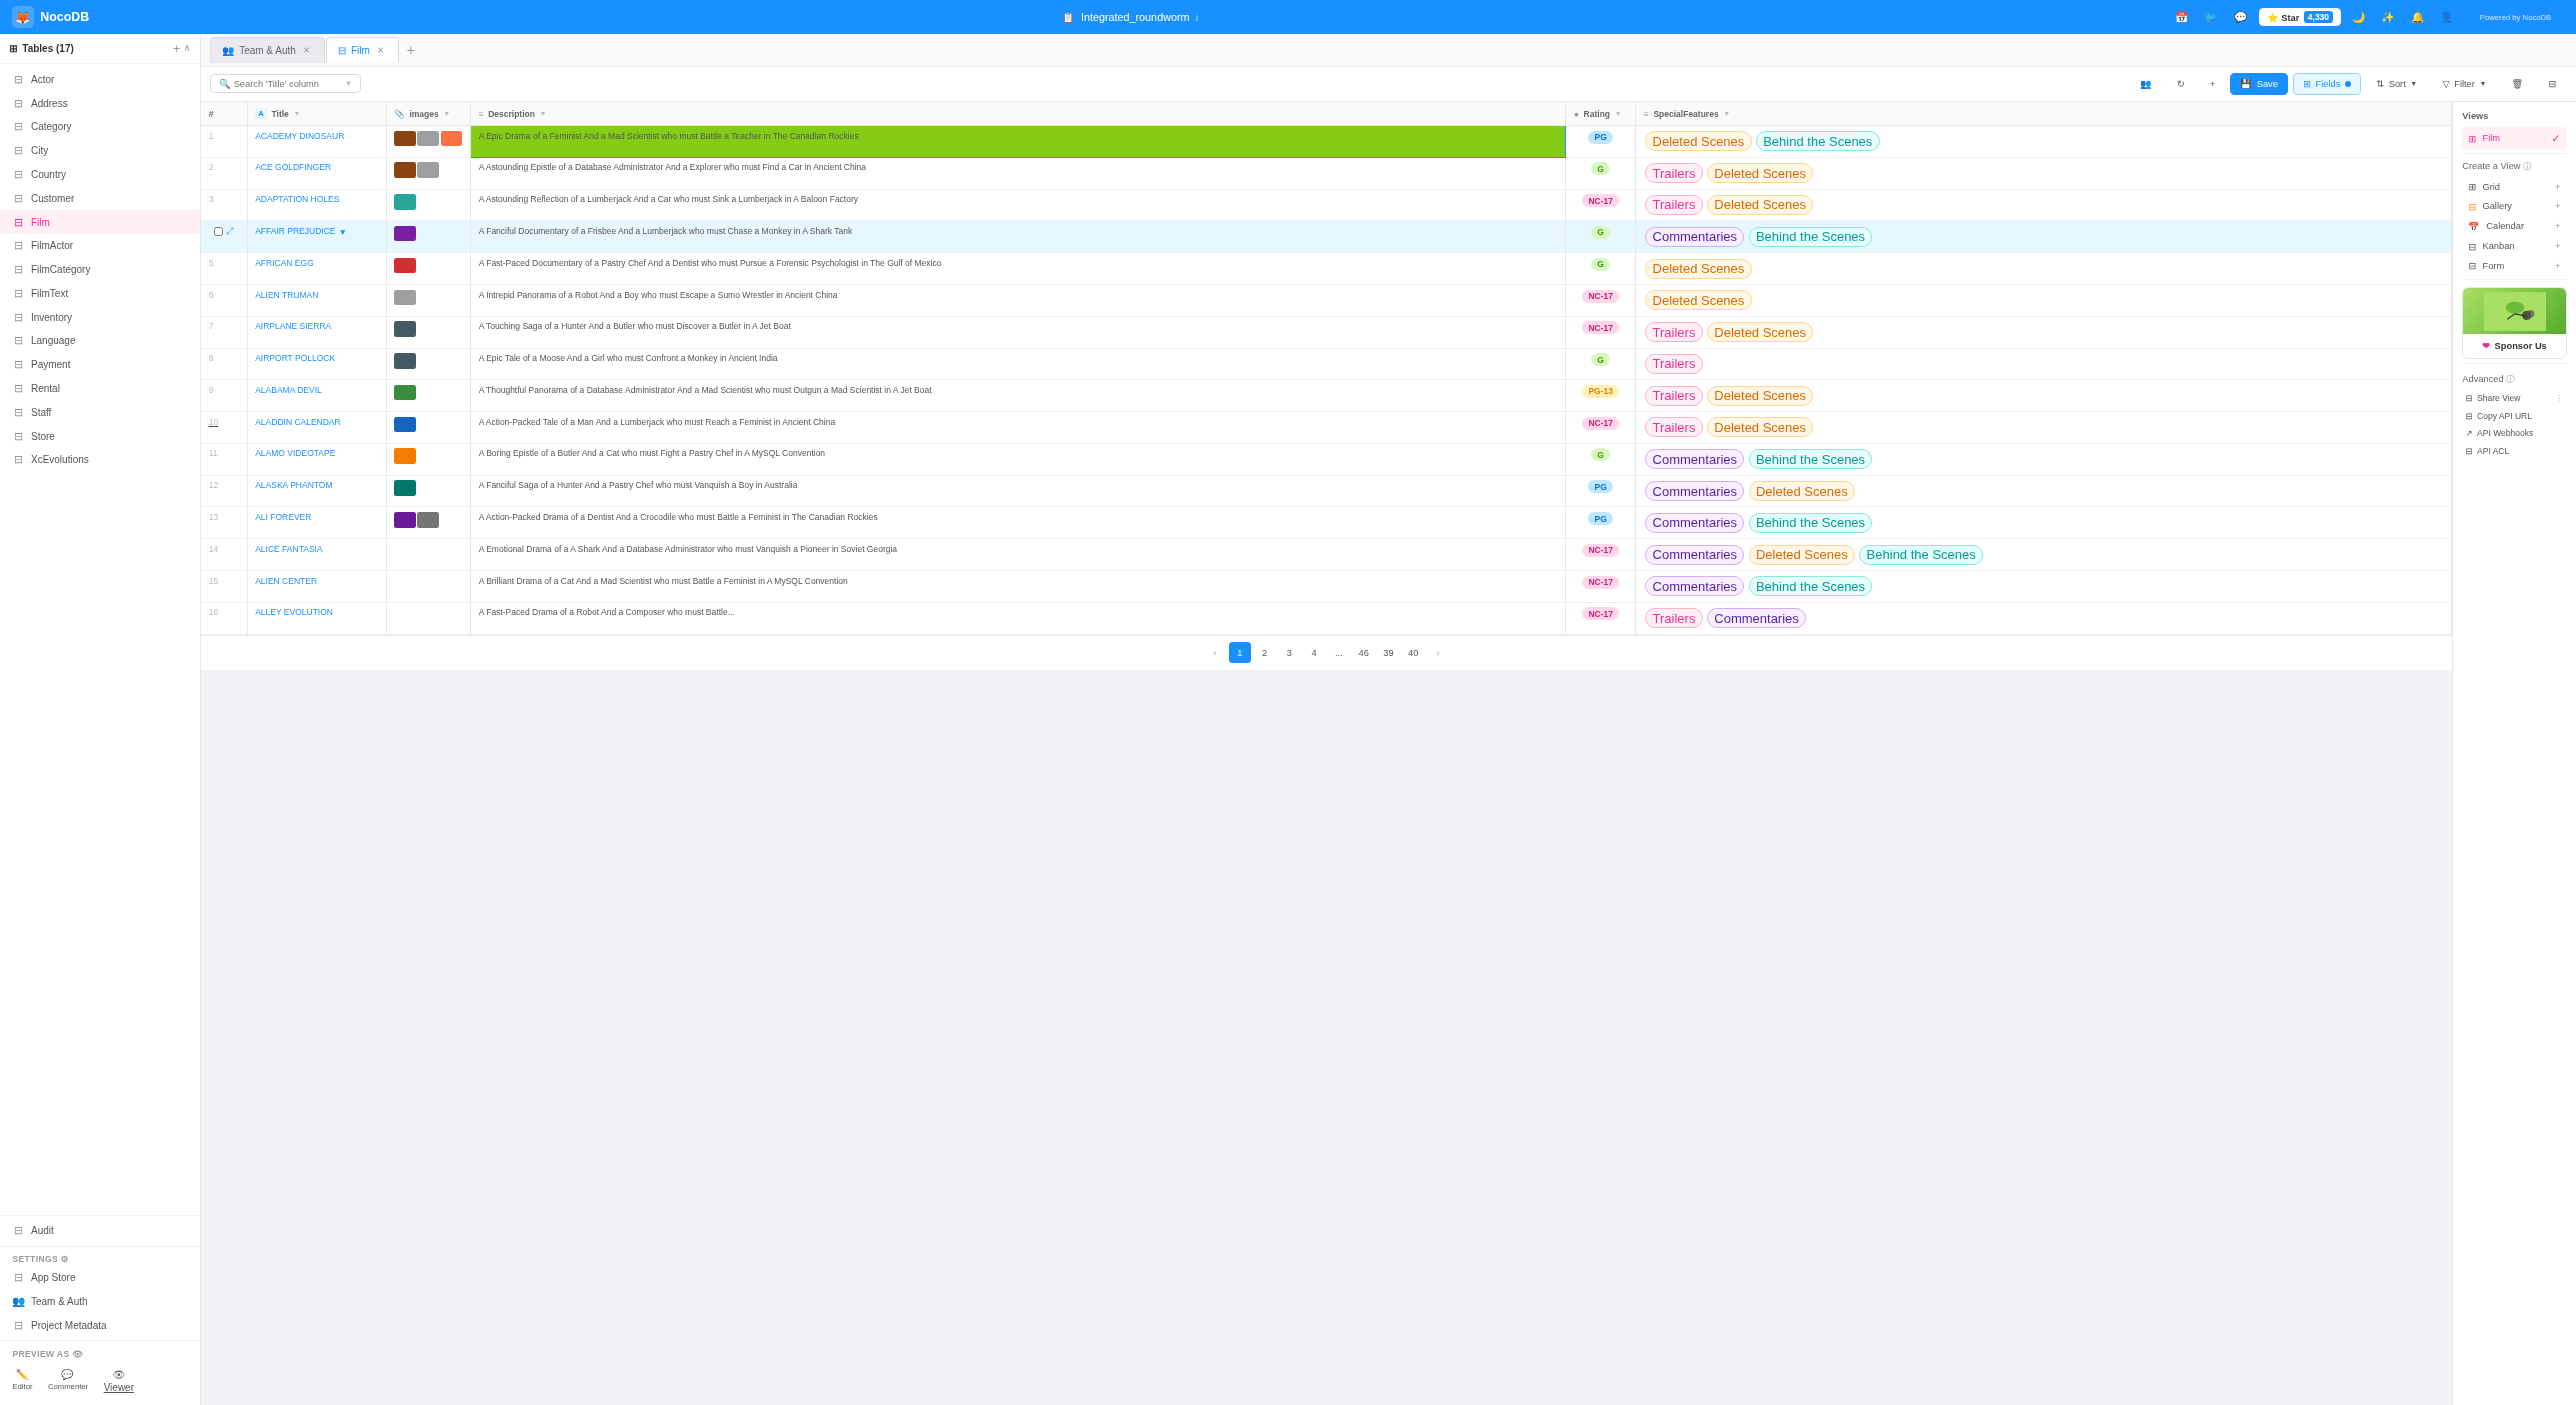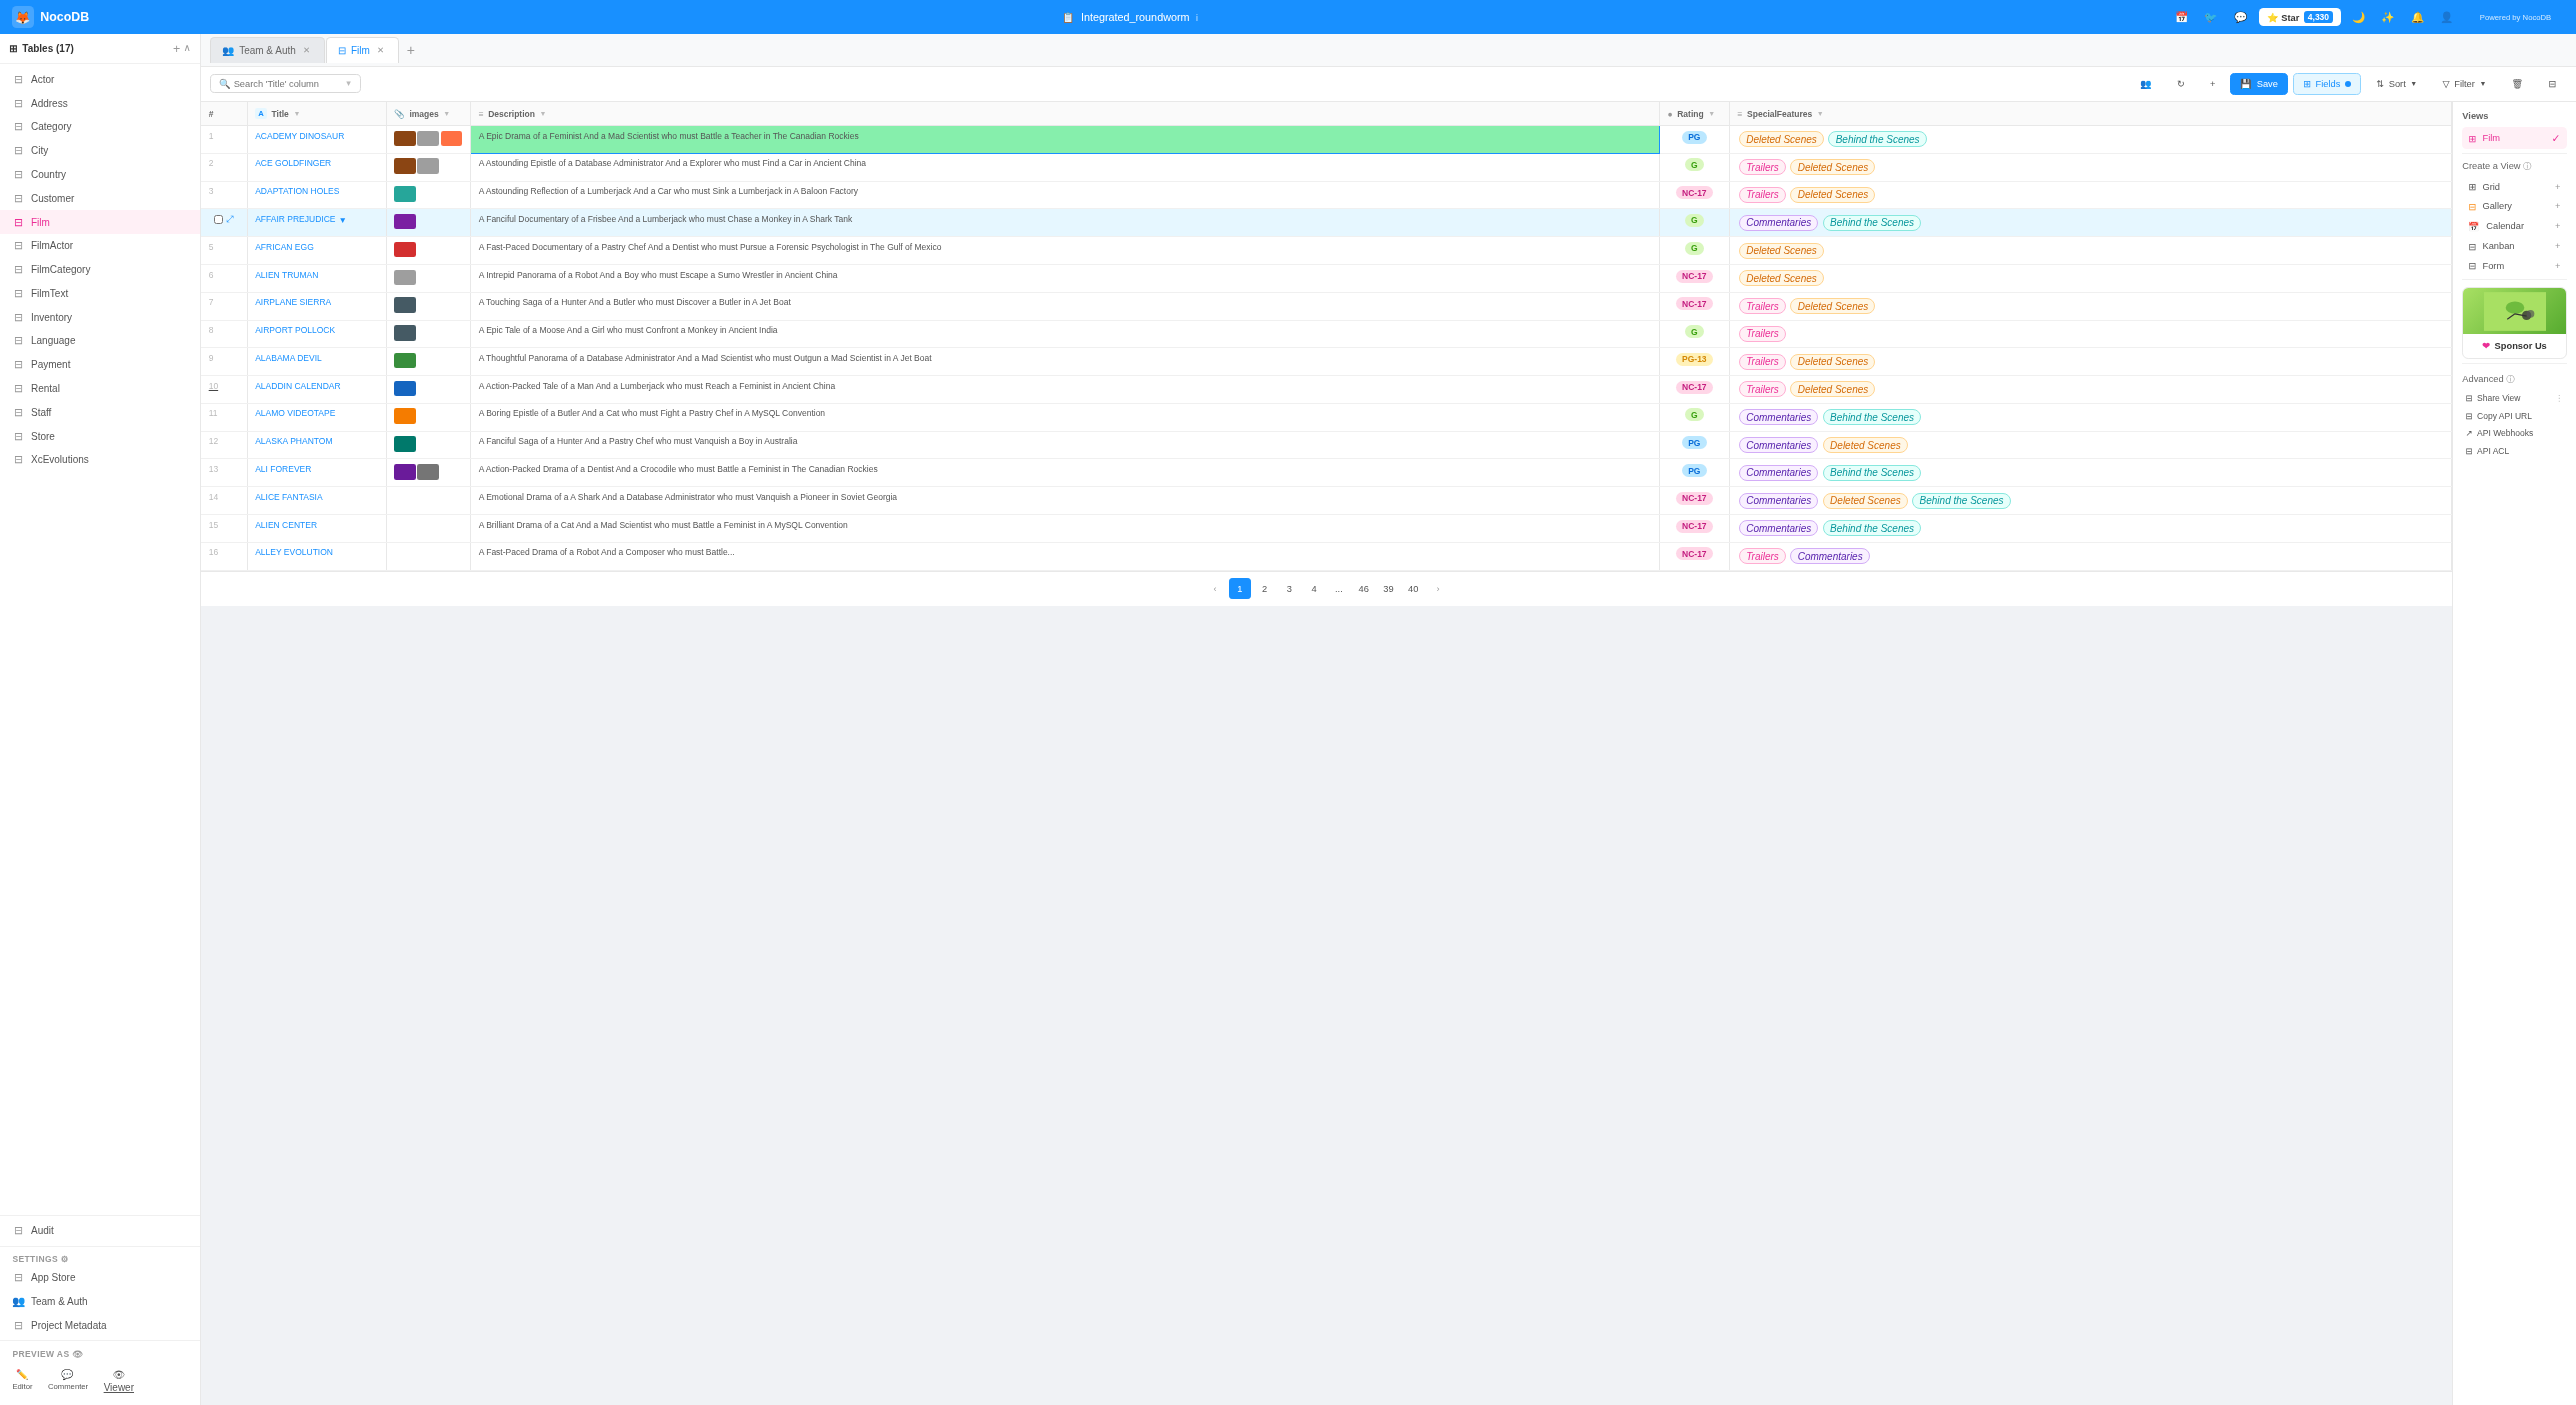--- a/index.html
+++ b/index.html
@@ -67,21 +67,21 @@
     th .col-header { display: flex; align-items: center; gap: 4.6px; }
     td { border-right: 0.8px solid #e8e8e8; border-bottom: 0.8px solid #f0f0f0; padding: 4.6px 7.7px; color: #444; vertical-align: top; }
     tr.selected td { background: #e6f7ff; }
     .title-cell { color: #1890ff; font-weight: 500; font-size: 8.5px; cursor: pointer; }
     .desc-cell { font-size: 8.5px; color: #555; max-width: 248px; line-height: 1.4; }
     .rating-badge { display: inline-flex; align-items: center; justify-content: center; border-radius: 15.5px; padding: 1.5px 6.2px; font-size: 8.5px; font-weight: 600; }
     .rating-G { background: #d9f7be; color: #389e0d; }
     .rating-PG { background: #bae7ff; color: #096dd9; }
     .rating-PG13 { background: #fff1b8; color: #d48806; }
     .rating-NC17 { background: #ffd6e7; color: #c41d7f; }
-    .tag { display: inline-flex; align-items: center; border-radius: 15.5px; padding: 1.5px 6.2px; font-size: 10px; font-weight: 500; margin: 0.8px 1.5px; white-space: nowrap; font-style: italic; }
+    .tag { display: inline-flex; align-items: center; border-radius: 15.5px; padding: 1.5px 6.2px; font-size: 13px; font-weight: 500; margin: 0.8px 1.5px; white-space: nowrap; }
     .tag-trailers { background: #fff0f6; color: #eb2f96; border: 0.8px solid #ffadd2; }
     .tag-deleted { background: #fff7e6; color: #d46b08; border: 0.8px solid #ffd591; }
     .tag-behind { background: #e6fffb; color: #08979c; border: 0.8px solid #87e8de; }
     .tag-commentaries { background: #f9f0ff; color: #531dab; border: 0.8px solid #d3adf7; }
     .tags-cell { display: flex; flex-wrap: wrap; gap: 1.5px; min-width: 139px; }
     .images-cell { display: flex; gap: 1.5px; }
     .img-colored { width: 21.7px; height: 15.5px; border-radius: 2.3px; display: inline-block; }
 
     
     #right-panel { width: 124px; background: white; border-left: 0.8px solid #e8e8e8; padding: 9.3px; display: flex; flex-direction: column; gap: 1px; overflow-y: auto; }
@@ -380,21 +380,21 @@
     <span class="row-expand-btn">⤢</span>
   </div>
                 </td>
                 <td>
                   <div class="images-cell">
                     <span class="img-colored" style="background: rgb(139, 69, 19);"></span>
                     <span class="img-colored" style="background: rgb(158, 158, 158);"></span>
                     <span class="img-colored" style="background: rgb(255, 112, 67);"></span>
                   </div>
                 </td>
-                <td style="background: #86efac; border: 1.2px solid rgb(24, 144, 255);"><span class="desc-cell">A Epic Drama of a Feminist And a Mad Scientist who must Battle a Teacher in The Canadian Rockies</span></td>
+                <td style="background: #84cc16; border: 1.2px solid rgb(24, 144, 255);"><span class="desc-cell">A Epic Drama of a Feminist And a Mad Scientist who must Battle a Teacher in The Canadian Rockies</span></td>
                 <td style="text-align: center;"><span class="rating-badge rating-PG">PG</span></td>
                 <td>
                   <div class="tags-cell">
                     <span class="tag tag-deleted">Deleted Scenes</span>
                     <span class="tag tag-behind">Behind the Scenes</span>
                   </div>
                 </td>
               </tr>
               <tr>
                 <td style="width: 46px;"><span style="color:#bbb;font-size:8.5px;">2</span></td>

